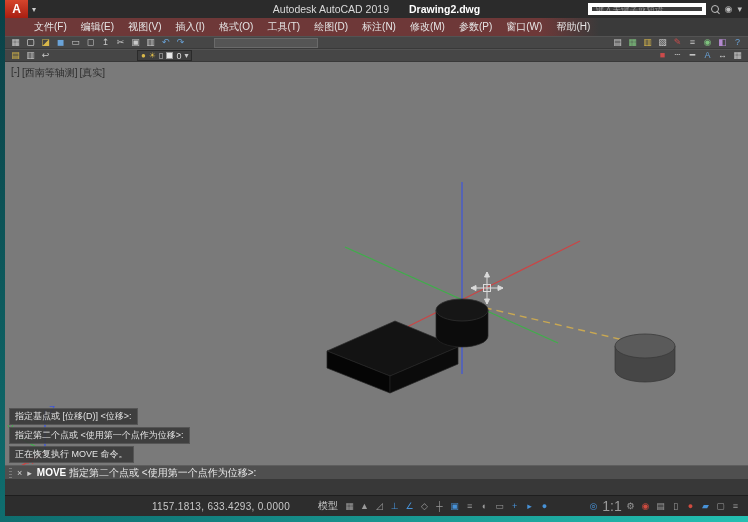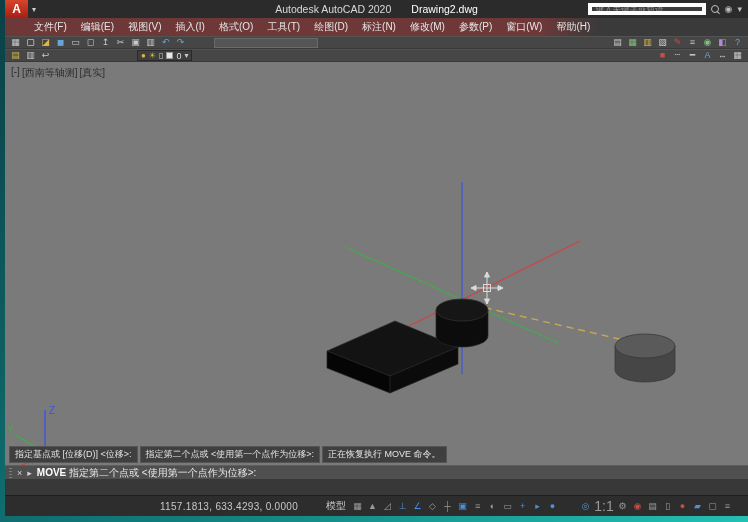--- a/index.html
+++ b/index.html
@@ -7,21 +7,21 @@
   .stage{position:relative;width:748px;height:522px;overflow:hidden;
          background:linear-gradient(135deg,#0a4046 0%,#117d7c 55%,#23c0b2 100%);}
   .app{position:absolute;left:5px;top:0;right:0;bottom:6px;background:#383838;
        display:flex;flex-direction:column;overflow:hidden;}
   
   .titlebar{position:relative;height:18px;background:#2b2b2b;display:flex;align-items:center;flex:none;}
   .applogo{width:23px;height:18px;background:linear-gradient(180deg,#d6452c,#a81f12);
            color:#fff;font-weight:bold;font-size:12px;text-align:center;line-height:18px;}
   .qa-arrow{color:#cfcfcf;font-size:8px;padding:0 4px;}
   .titletext{position:absolute;left:0;right:0;text-align:center;font-size:10.5px;color:#d9d9d9;pointer-events:none;}
-  .titletext b{color:#ffffff;font-weight:normal;margin-left:20px;}
+  .titletext b{color:#ffffff;font-weight:bold;margin-left:20px;}
   .titleright{margin-left:auto;display:flex;align-items:center;gap:5px;padding-right:6px;}
   .search{width:118px;height:12px;background:#3c3c3c;border:4px solid #ffffff;color:#cfcfcf;
           font-size:8.5px;padding:0 4px;outline:none;}
   .search::placeholder{color:#9a9a9a;}
   .mag{position:relative;width:9px;height:9px;display:inline-block;}
   .mag::before{content:'';position:absolute;left:0;top:0;width:6px;height:6px;border:1.2px solid #bdbdbd;border-radius:50%;}
   .mag::after{content:'';position:absolute;width:4px;height:1.4px;background:#bdbdbd;right:0;bottom:0;transform:rotate(45deg);}
   .tic{color:#bdbdbd;font-size:9px;}
   
   .menubar{height:18px;flex:none;display:flex;align-items:center;padding-left:22px;font-size:10px;color:#e6e6e6;
@@ -39,52 +39,52 @@
   .swatch{width:7px;height:7px;background:#e8e8e8;border:1px solid #999;}
   
   .ic-gray{color:#c9c9c9;} .ic-white{color:#efefef;}
   .ic-blue{color:#6aa3d8;} .ic-yellow{color:#d8b84a;} .ic-red{color:#cc4b4b;}
   .ic-green{color:#7ec27e;} .ic-purple{color:#b48ad0;}
   
   .viewport{position:relative;flex:1;background:#7a7a7a;overflow:hidden;}
   .vpsvg{position:absolute;inset:0;}
   .vpcontrols{position:absolute;left:6px;top:4px;font-size:10px;color:#2e2e2e;display:flex;gap:2px;}
   .vpcontrols span{cursor:default;}
-  .cmdhist{position:absolute;left:4px;bottom:2px;display:flex;flex-direction:row;align-items:flex-start;gap:2px;}
+  .cmdhist{position:absolute;left:4px;bottom:2px;display:flex;flex-direction:column;align-items:flex-start;gap:2px;}
   .chip{background:rgba(58,58,58,0.92);border:1px solid rgba(100,100,100,.6);color:#e3e3e3;
         font-size:9px;padding:1px 5px;white-space:nowrap;}
   
   .cmdbar{height:14px;flex:none;background:#4f4f4f;border-top:1px solid #5e5e5e;display:flex;align-items:center;
           font-size:10px;color:#e8e8e8;gap:5px;padding:0 4px;}
   .grip{width:3px;height:10px;background:repeating-linear-gradient(#7a7a7a 0 1px,#4f4f4f 1px 3px);}
   .cmdico{color:#cfcfcf;font-size:9px;cursor:default;}
   .cmdname{font-weight:bold;color:#ffffff;}
   
   .gapstrip{height:16px;flex:none;background:#383838;}
   .statusbar{height:21px;flex:none;background:#2d2d2d;border-top:1px solid #1e1e1e;display:flex;align-items:center;
-             font-size:10px;color:#c8c8c8;padding:0 13px;}
+             font-size:10px;color:#c8c8c8;padding:0 5px;}
   .coords{margin-left:142px;letter-spacing:.3px;cursor:default;}
   .modelbtn{margin-left:24px;padding:0 4px;cursor:default;}
   .stico{min-width:15px;text-align:center;font-size:9px;cursor:default;color:#9a9a9a;}
   .stico.on{color:#4792d8;}
   .stico.red{color:#cf4b3f;}
   .stico.wide{min-width:22px;font-size:14px;}
   .strt{margin-left:auto;display:flex;align-items:center;}
 </style>
 </head>
 <body>
 
 <div class="stage">
   <div class="app">
 
     <div class="titlebar">
       <div class="applogo">A</div>
       <span class="qa-arrow">▾</span>
       <div class="titletext">
-        <span>Autodesk AutoCAD 2020</span><b>Drawing2.dwg</b>
+        <span>Autodesk AutoCAD 2019</span><b>Drawing2.dwg</b>
       </div>
       <div class="titleright">
         <input class="search" placeholder="键入关键字或短语" style="">
         <span class="mag"></span>
         <span class="tic">◉</span>
         <span class="tic">▾</span>
       </div>
     </div>
 
     <div class="menubar">

